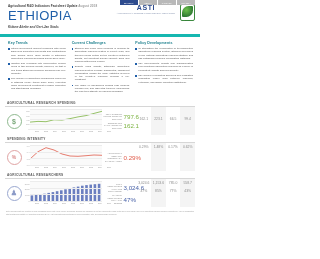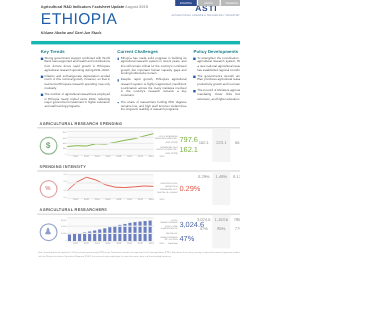--- a/index.html
+++ b/index.html
@@ -3,21 +3,21 @@
 <meta charset="utf-8">
 <style>
   html,body{margin:0;padding:0;}
   body{
     width:200px;height:259px;overflow:hidden;
     background:#ffffff;
     font-family:"Liberation Sans", sans-serif;
     color:#2b2b2b;
     -webkit-font-smoothing:antialiased;
   }
-  .page{position:relative;width:200px;height:259px;background:#fff;padding-left:26px;}
+  .page{position:relative;width:200px;height:259px;background:#fff;}
 
   
   .header{position:relative;height:34px;background:#ffffff;padding:4px 6px 0 8px;box-sizing:border-box;}
   .kicker{font-size:3.1px;font-weight:bold;color:#3a3a3a;letter-spacing:.05px;line-height:4px;}
   .kicker .date{color:#9a9a9a;font-weight:bold;}
   .country{
     font-size:13px;line-height:13px;font-weight:normal;letter-spacing:.4px;
     color:#1f5fa9;margin-top:1px;font-family:"Liberation Sans", sans-serif;
   }
   .authors{font-size:3.1px;font-style:italic;font-weight:bold;color:#4a4a4a;margin-top:2.5px;letter-spacing:.03px;}

